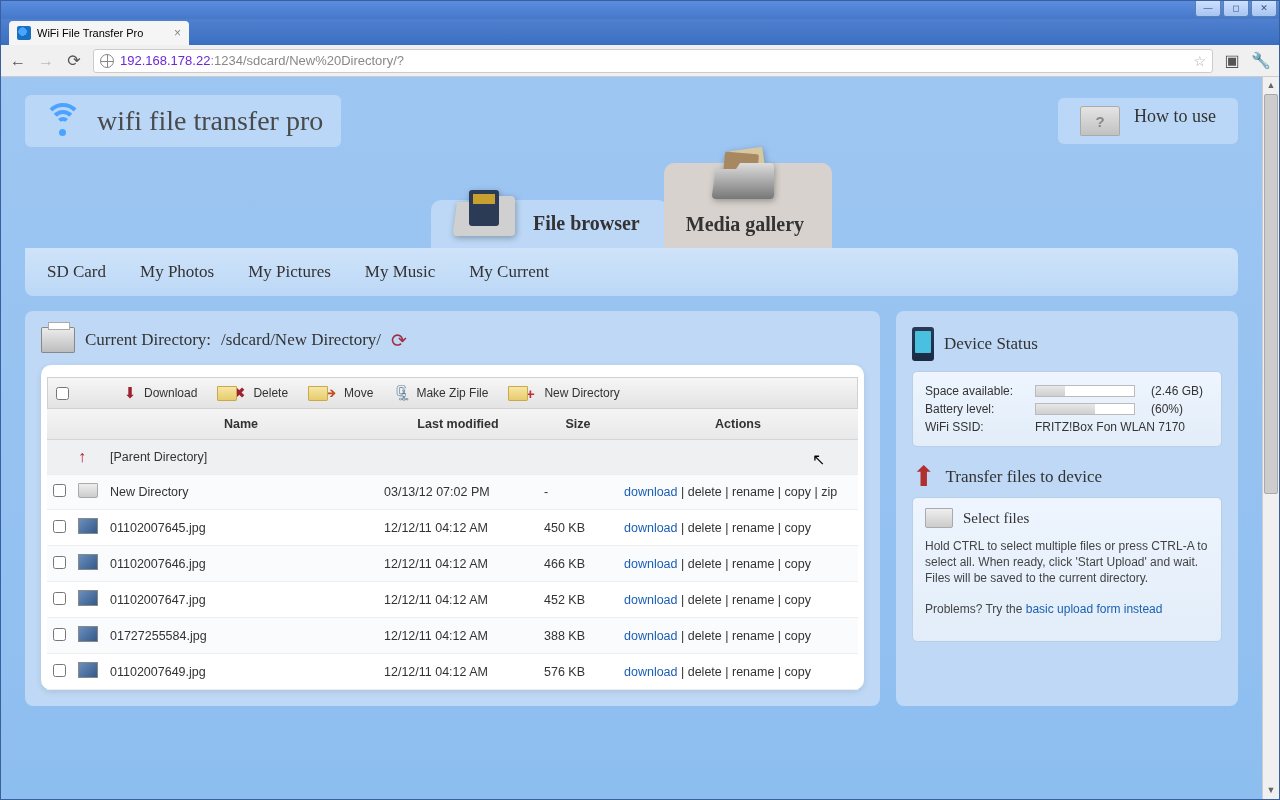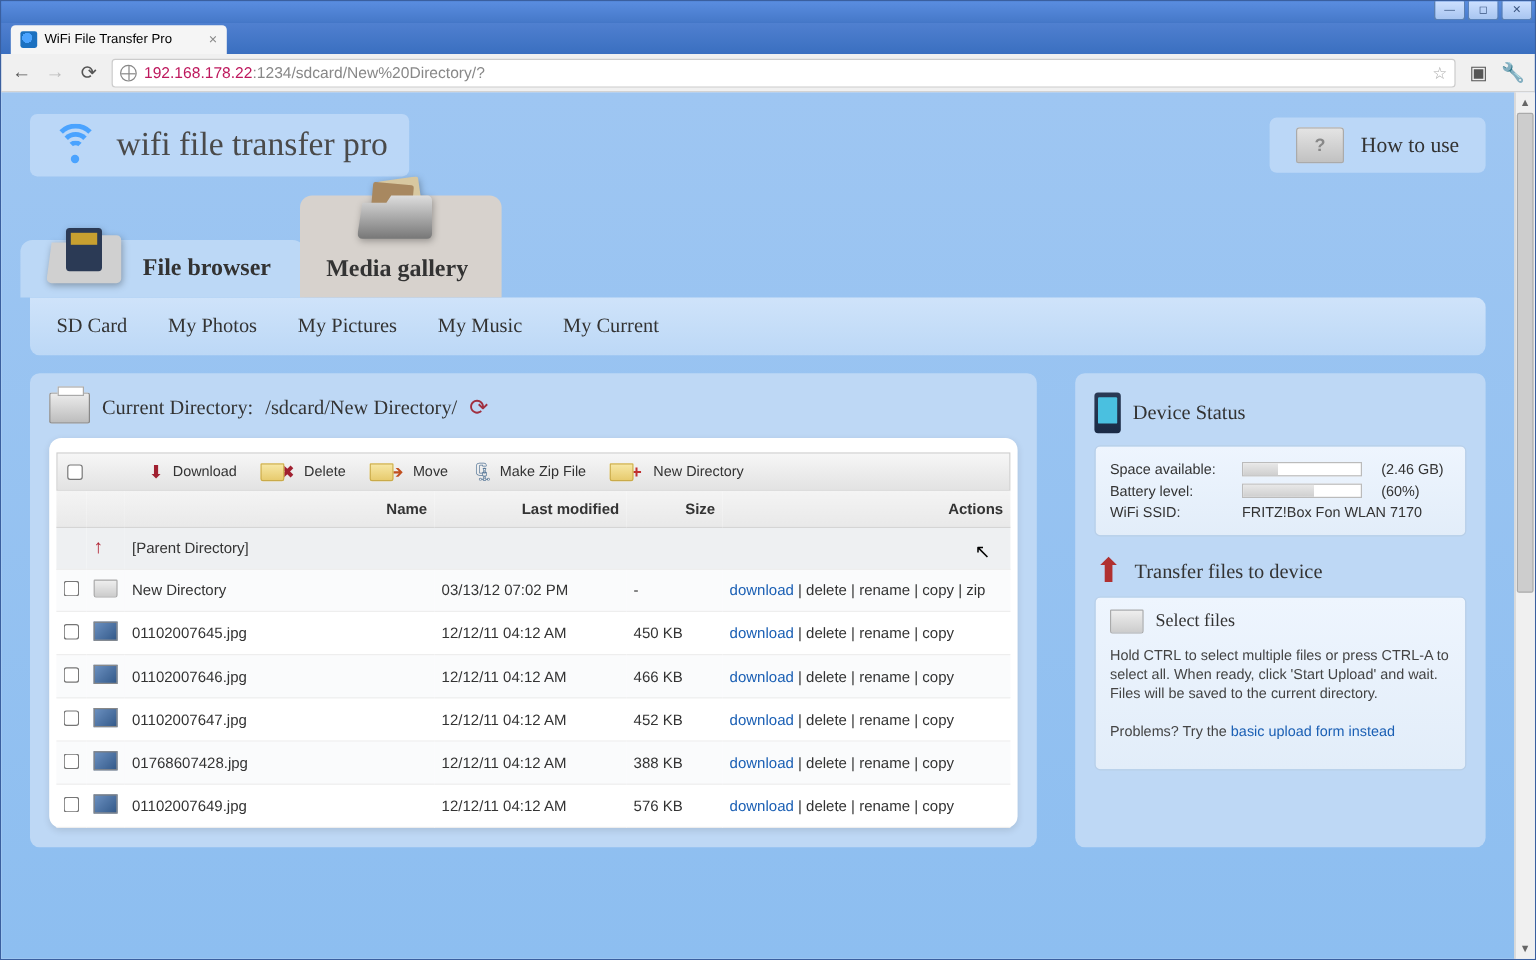--- a/index.html
+++ b/index.html
@@ -15,21 +15,21 @@
   .browser-tab .favicon { width: 14px; height: 14px; background: radial-gradient(circle at 40% 40%, #4aa3ff 35%, #1a70c0 36%); border-radius: 2px; }
   .tab-close { position: absolute; right: 8px; font-size: 12px; color: #888; cursor: pointer; }
   .addrbar { height: 32px; background: #f0f0f0; border-bottom: 1px solid #ccc; display: flex; align-items: center; padding: 0 8px; gap: 10px; }
   .nav-btn { font-size: 16px; color: #555; cursor: pointer; width: 18px; text-align: center; }
   .nav-btn.dis { color: #bbb; }
   .url-box { flex: 1; height: 24px; border: 1px solid #ccc; border-radius: 3px; background: #fff; display: flex; align-items: center; padding: 0 6px; gap: 6px; font-size: 13px; color: #333; }
   .url-box .globe { width: 14px; height: 14px; border: 1.3px solid #888; border-radius: 50%; position: relative; }
   .url-box .globe::before { content: ""; position: absolute; width: 100%; height: 0; border-top: 1px solid #888; top: 50%; left: 0; }
   .url-box .globe::after { content: ""; position: absolute; height: 100%; width: 0; border-left: 1px solid #888; left: 50%; top: 0; }
   .url-box .star { margin-left: auto; color: #aaa; font-size: 14px; cursor: pointer; }
-  .url-host { color: #be185d; }
+  .url-host { color: #6d28d9; }
   .url-path { color: #888; }
   .wrench { font-size: 16px; color: #555; cursor: pointer; }
   
   
   .viewport { flex: 1; display: flex; background: #fff; min-height: 0; }
   .page { flex: 1; background: linear-gradient(to bottom, #9ec6f2 0%, #8dbef0 100%); overflow: auto; padding: 8px 16px 0 16px; }
   .vscroll { width: 17px; background: #f0f0f0; border-left: 1px solid #ccc; position: relative; }
   .vscroll .thumb { position: absolute; top: 17px; left: 1px; right: 1px; height: 400px; background: #cdcdcd; border: 1px solid #aaa; border-radius: 2px; }
   .vscroll .arr { position: absolute; left: 0; right: 0; height: 17px; text-align: center; font-size: 9px; color: #666; line-height: 17px; }
   .vscroll .arr.up { top: 0; }
@@ -38,61 +38,61 @@
   
   .header-row { display: flex; align-items: center; margin: 10px 8px 16px 8px; }
   .logo-box { background: rgba(200,222,250,0.7); border-radius: 6px; padding: 8px 18px; display: flex; align-items: center; gap: 14px; }
   .wifi-icon { width: 40px; height: 36px; position: relative; }
   .wifi-icon .arc { position: absolute; border: 4.5px solid #4aa3ff; border-bottom-color: transparent; border-left-color: transparent; border-right-color: transparent; border-radius: 50%; }
   .wifi-icon .a1 { width: 38px; height: 38px; left: 1px; top: 0px; }
   .wifi-icon .a2 { width: 26px; height: 26px; left: 7px; top: 7px; }
   .wifi-icon .a3 { width: 14px; height: 14px; left: 13px; top: 14px; }
   .wifi-icon .dot { position: absolute; width: 7px; height: 7px; background: #4aa3ff; border-radius: 50%; left: 16px; top: 26px; }
   .logo-text { font-family: "Comic Sans MS", "Segoe Print", cursive; font-size: 28px; color: #4a4a4a; }
-  .howto { margin-left: auto; background: rgba(200,222,250,0.7); border-radius: 6px; padding: 8px 22px; display: flex; align-items: center; gap: 14px; cursor: pointer; color:#333; }
+  .howto { margin-left: auto; background: rgba(200,222,250,0.7); border-radius: 6px; padding: 8px 22px; display: flex; gap: 14px; cursor: pointer; color:#333; }
   .howto .folder-q { width: 40px; height: 30px; background: linear-gradient(to bottom, #e5e5e5, #c0c0c0); border-radius: 3px 3px 2px 2px; position: relative; box-shadow: inset 0 0 0 1px #aaa; }
   .howto .folder-q::before { content: "?"; position: absolute; left: 50%; top: 50%; transform: translate(-50%, -50%); color: #888; font-weight: bold; font-size:15px; }
   .howto-text { font-family: "Comic Sans MS", "Segoe Print", cursive; font-size: 18px; }
   
   
-  .main-tabs { display: flex; align-items: flex-end; margin-left: 0; gap: 0; }
+  .main-tabs { display: flex; align-items: flex-end; margin-left: 0; gap: 0; justify-content: center; }
   .main-tab { border-radius: 10px 10px 0 0; padding: 10px 28px 12px 22px; display: flex; align-items: center; gap: 14px; font-family: "Comic Sans MS", "Segoe Print", cursive; font-size: 20px; font-weight: bold; cursor: pointer; position: relative; }
   .main-tab.active { background: #bcd8f6; color:#333; }
   .main-tab.inactive { background: #d7d2cd; color:#333; margin-left: -4px; flex-direction: column; }
   .tab-icon { width: 66px; height: 56px; margin-top: -26px; margin-bottom: -4px; }
   .sdcard-ico { filter: drop-shadow(1px 2px 3px rgba(0,0,0,.3)); }
   .sdcard-ico .back { fill:#d0d0d0; }
   .sdcard-ico .card { fill:#2b3a55; }
   .media-ico { filter: drop-shadow(1px 2px 3px rgba(0,0,0,.3)); }
   
   
   .subnav { background: linear-gradient(to bottom, #cfe3fa, #bcd8f6); border-radius: 0 8px 8px 8px; padding: 14px 22px; display: flex; gap: 34px; margin: 0 8px 14px 8px; }
   .subnav a { font-family: "Comic Sans MS", "Segoe Print", cursive; font-size: 17px; color: #333; text-decoration: none; cursor: pointer; }
   
   
-  .cols { display: flex; gap: 32px; margin: 15px 8px; }
+  .cols { display: flex; gap: 16px; margin: 15px 8px; }
   .panel { background: #bed8f5; border-radius: 8px; padding: 16px; }
   .left { flex: 1; min-width: 0; }
   .right { width: 342px; display: flex; flex-direction: column; gap: 20px; }
   
   .curdir { display: flex; align-items: center; gap: 10px; font-family: "Comic Sans MS", "Segoe Print", cursive; font-size: 17px; color: #333; margin-bottom: 12px; }
   .curdir .refresh { color: #a03040; font-size: 19px; cursor: pointer; }
   .printer-ico { width: 34px; height: 26px; background: linear-gradient(to bottom, #eee, #bbb); border-radius: 2px; position: relative; box-shadow: inset 0 0 0 1px #888; }
   .printer-ico::before { content:""; position:absolute; width:20px; height:6px; background:#fff; top:-5px; left:7px; border:1px solid #aaa; }
   
   .file-panel { background: #fff; border-radius: 10px; padding: 12px 6px 0 6px; box-shadow: 0 2px 6px rgba(0,0,0,.1); }
   .toolbar { display: flex; align-items: center; gap: 4px; background: linear-gradient(to bottom, #f6f6f6, #e3e3e3); border: 1px solid #d0d0d0; padding: 4px 8px; font-size: 12px; }
   .toolbar .cb { margin-right: 40px; }
   .tb-btn { display: flex; align-items: center; gap: 5px; padding: 2px 8px; cursor: pointer; color:#333; }
   .tb-ico { width: 18px; height: 18px; display:inline-flex; align-items:center; justify-content:center; font-size:15px; }
   .ico-dl { color:#a02030; } .ico-del{color:#a02030;} .ico-mv{color:#c05020;} .ico-zip{color:#5a7a9a;} .ico-new{color:#c03030;}
   .folder-mini { width: 20px; height: 15px; background: linear-gradient(to bottom,#f8e9a8,#e6c96a); border-radius: 1px 1px 2px 2px; display:inline-block; vertical-align:middle; box-shadow: inset 0 0 0 1px #c9aa4a; position:relative; }
   
   table.files { width: 100%; border-collapse: collapse; font-size: 12.5px; color:#333; }
-  table.files th { text-align: right; font-weight: bold; padding: 8px 6px; background: linear-gradient(to bottom,#f4f4f4,#e9e9e9); border-bottom: 1px solid #d5d5d5; }
+  table.files th { text-align: center; font-weight: bold; padding: 8px 6px; background: linear-gradient(to bottom,#f4f4f4,#e9e9e9); border-bottom: 1px solid #d5d5d5; }
   table.files th.cb-col, table.files td.cb-col { width: 24px; text-align:center; }
   table.files th.ico-col, table.files td.ico-col { width: 28px; }
   table.files td { padding: 8px 6px; border-bottom: 1px solid #eee; }
   table.files tr.parent td { background: #eef0f2; }
   table.files tr.alt td { background: #fafbfc; }
   .actions-cell a { color: #333; text-decoration: none; cursor: pointer; }
   .actions-cell a.dl { color: #1a5fb4; }
   .thumb-ico { width: 20px; height: 16px; background: linear-gradient(135deg,#6a8fbf,#345a8a); border: 1px solid #888; display:inline-block; }
   .thumb-ico.sky { background: linear-gradient(#87c5f5,#5aa0e0); }
   .folder-ico { width: 20px; height: 15px; background: linear-gradient(to bottom,#eee,#ccc); border: 1px solid #aaa; border-radius: 1px 1px 2px 2px; display:inline-block; }
@@ -278,21 +278,21 @@
                     <td class="cb-col"><input type="checkbox" style=""></td>
                     <td class="ico-col"><span class="thumb-ico"></span></td>
                     <td>01102007647.jpg</td>
                     <td>12/12/11 04:12 AM</td>
                     <td>452 KB</td>
                     <td class="actions-cell"><a class="dl">download</a> | <a>delete</a> | <a>rename</a> | <a>copy</a></td>
                   </tr>
                   <tr class="alt">
                     <td class="cb-col"><input type="checkbox" style=""></td>
                     <td class="ico-col"><span class="thumb-ico"></span></td>
-                    <td>01768607428.jpg</td>
+                    <td>01727255584.jpg</td>
                     <td>12/12/11 04:12 AM</td>
                     <td>388 KB</td>
                     <td class="actions-cell"><a class="dl">download</a> | <a>delete</a> | <a>rename</a> | <a>copy</a></td>
                   </tr>
                   <tr>
                     <td class="cb-col"><input type="checkbox" style=""></td>
                     <td class="ico-col"><span class="thumb-ico"></span></td>
                     <td>01102007649.jpg</td>
                     <td>12/12/11 04:12 AM</td>
                     <td>576 KB</td>

